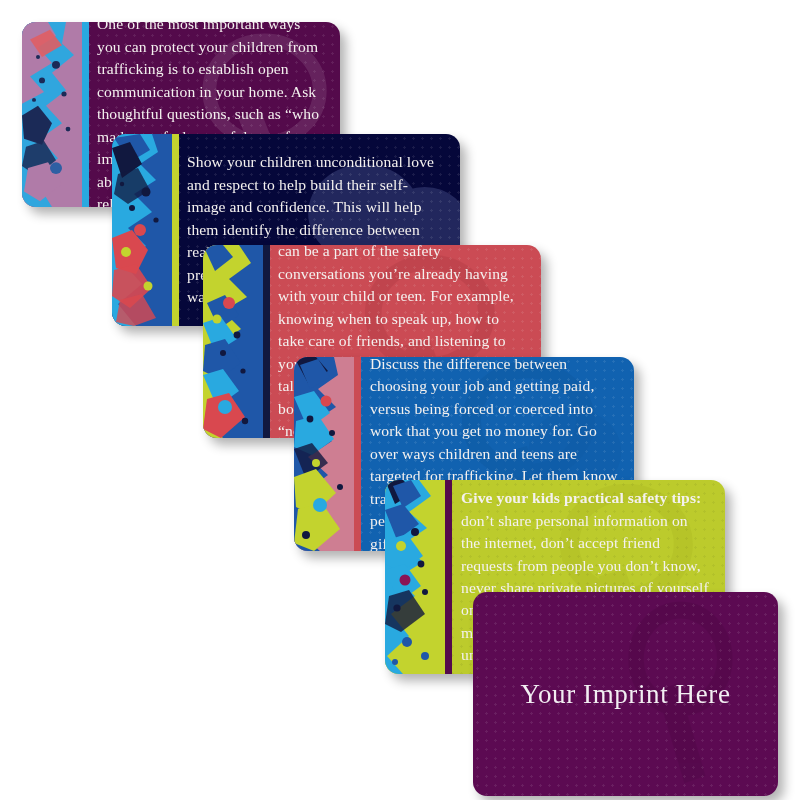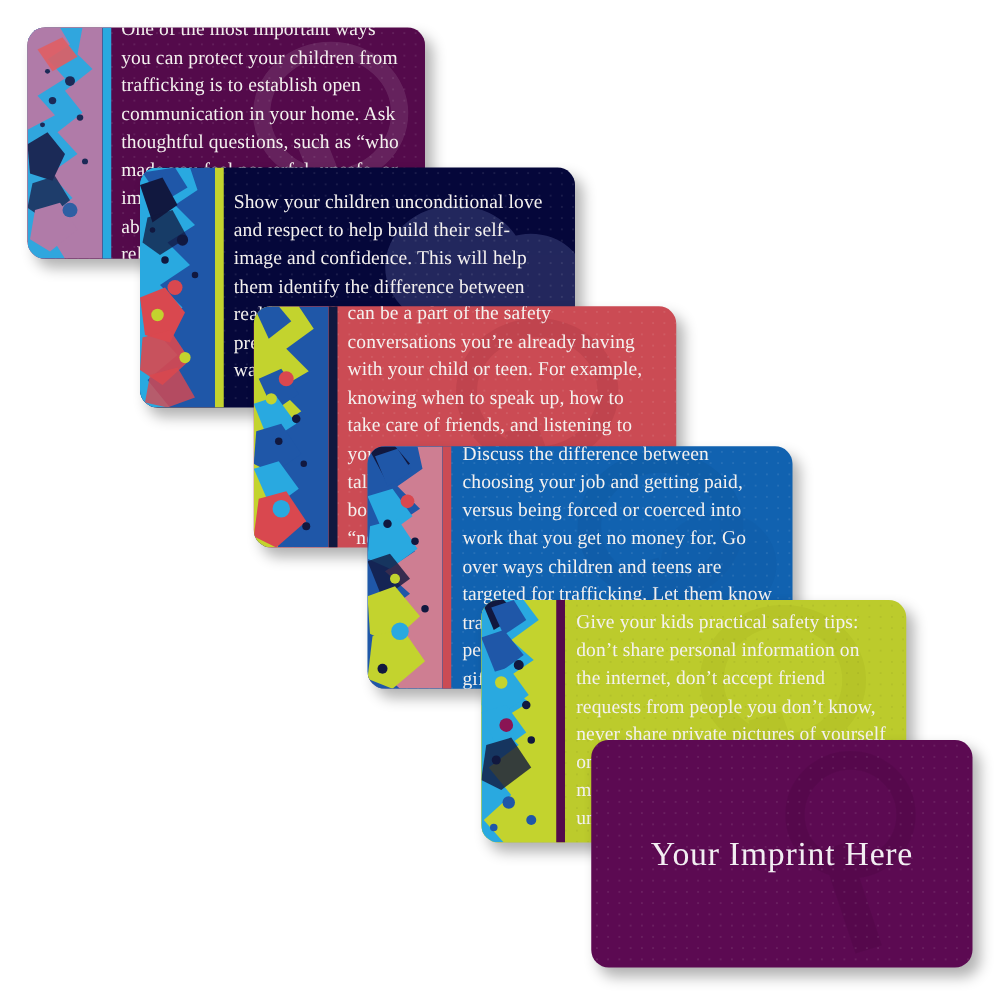--- a/index.html
+++ b/index.html
@@ -60,40 +60,40 @@
     display:flex;
     align-items:center;
   }
   .copy{
     color:#f4f1ef;
     font-size:15.6px;
     line-height:1.44;
     letter-spacing:.1px;
     padding-right:16px;
   }
-  .copy b{font-weight:normal;}
+  .copy b{font-weight:bold;}
 
   
   .imprint-body{
     position:absolute;inset:0;
     display:flex;align-items:center;justify-content:center;
   }
   .imprint-text{
     color:#f2eef2;
     font-size:27px;
     letter-spacing:.6px;
   }
 
   
   #card-1{left:22px; top:22px; width:318px; height:185px;}
   #card-2{left:112px;top:134px;width:348px; height:192px;}
   #card-3{left:203px;top:245px;width:338px; height:193px;}
   #card-4{left:294px;top:357px;width:340px; height:194px;}
   #card-5{left:385px;top:480px;width:340px; height:194px;}
-  #card-6{left:473px;top:592px;width:305px; height:182px;}
+  #card-6{left:473px;top:592px;width:305px; height:204px;}
 </style>
 </head>
 <body>
 
 <div id="stage">
 
   <div class="card" id="card-1" style="background:#540A4B;">
     <div class="wm">
       <svg viewBox="0 0 100 120" preserveAspectRatio="none">
         <circle cx="52" cy="46" r="28" fill="none" stroke="#ffffff" stroke-width="7"></circle>

